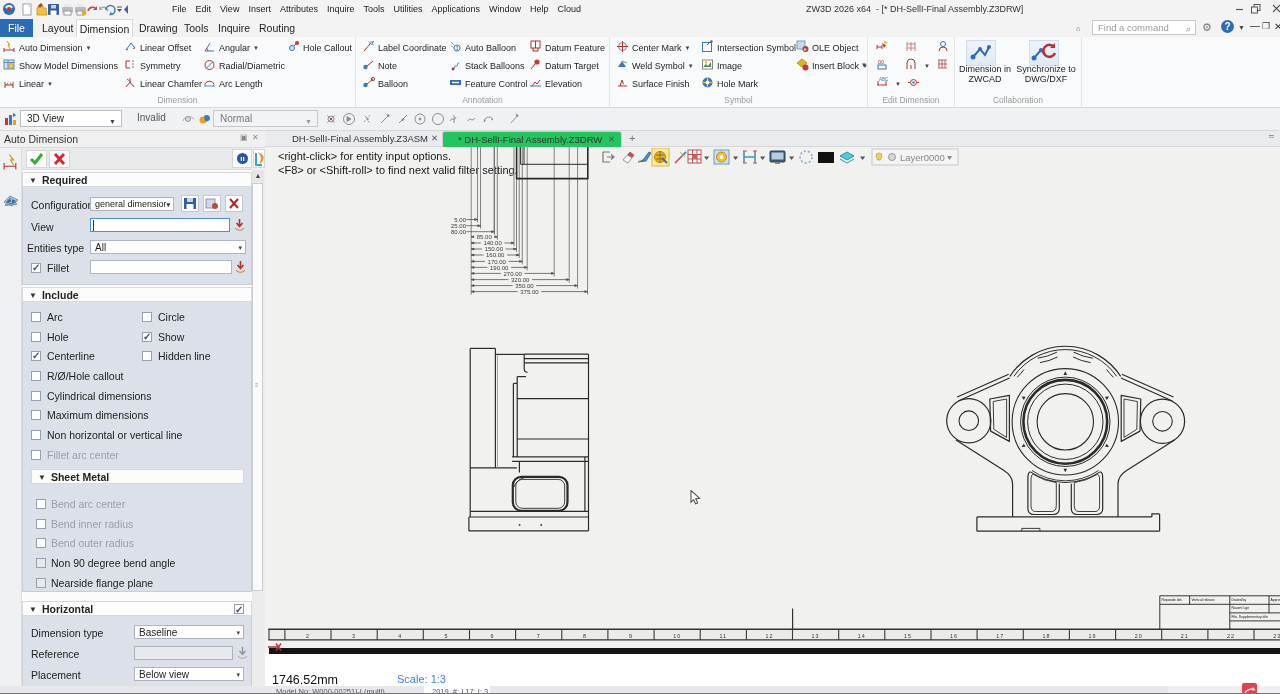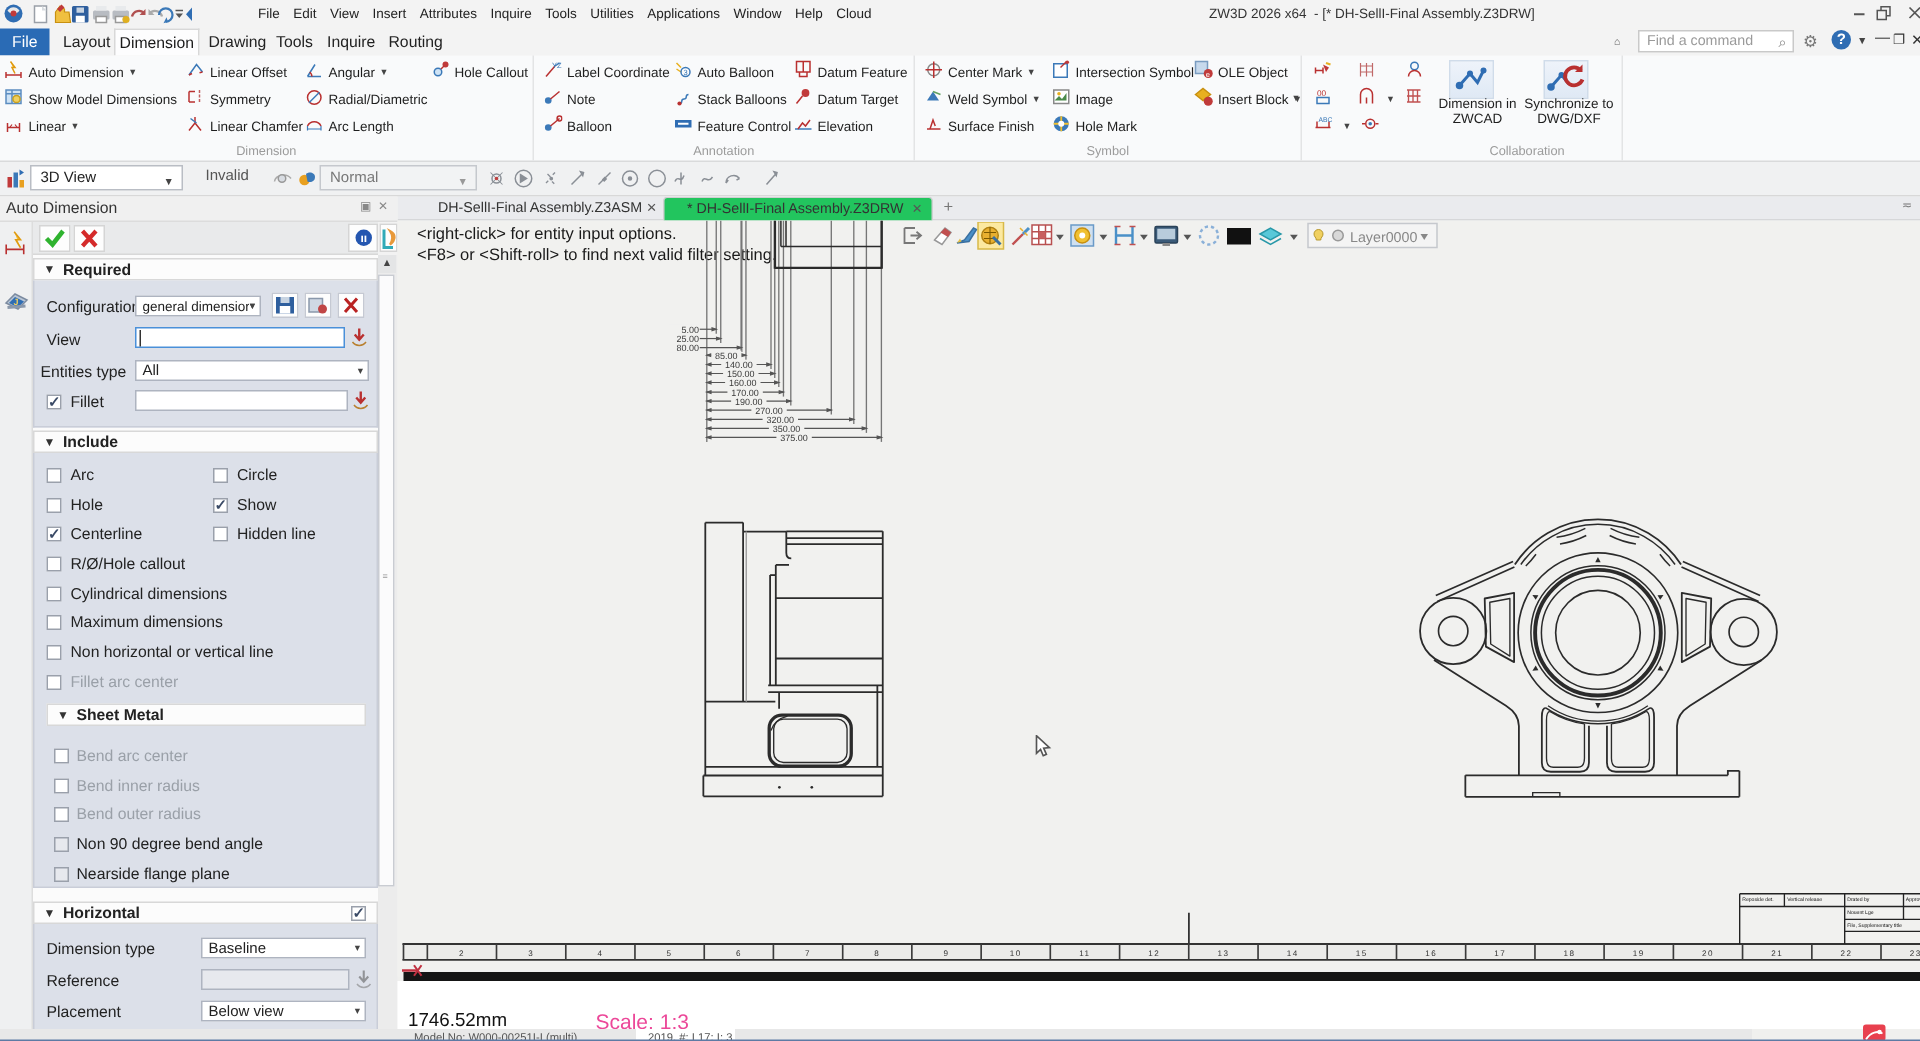--- a/index.html
+++ b/index.html
@@ -246,20 +246,23 @@
   <div class="ritem" style="left:796px; top:3px;"><span class="ic"><svg width="13" height="13" viewBox="0 0 13 13">
           <rect x="1" y="1" width="8" height="8" fill="#c7d9ec" stroke="#7a9cc0"></rect>
           <circle cx="9.5" cy="9" r="3" fill="#c03a3a"></circle>
           <text x="7.8" y="11" font-size="5" fill="#fff">e</text>
         </svg></span>OLE Object</div>
   <div class="ritem" style="left:796px; top:21px;"><span class="ic"><svg width="13" height="13" viewBox="0 0 13 13">
           <path d="M1 5l5-4 5 4-5 4z" fill="#e8b020" stroke="#c89010"></path>
           <circle cx="9.5" cy="9.5" r="3" fill="#c03a3a"></circle>
         </svg></span>Insert Block<span class="drop">▼</span></div>
 
+  <div class="rgroup" style="left:868px; width:87px;">
+      <div class="glabel">Edit Dimension</div>
+    </div>
   <div class="ritem" style="left:876px; top:3px;"><span class="ic"><svg width="13" height="13" viewBox="0 0 13 13">
           <path d="M1 7h5M1 5v4M6 5v4" stroke="#b93030"></path>
           <path d="M6 3l4 2-2 3z" fill="#c03a3a"></path>
           <path d="M8 2l3 1" stroke="#e8b020" stroke-width="1.4"></path>
         </svg></span></div>
   <div class="ritem" style="left:905px; top:3px;"><span class="ic"><svg width="13" height="13" viewBox="0 0 13 13">
           <path d="M2 2v9M6 2v9M10 2v9M2 4h8M2 8h8" stroke="#c06868" stroke-width=".8"></path>
         </svg></span></div>
   <div class="ritem" style="left:936px; top:3px;"><span class="ic"><svg width="13" height="13" viewBox="0 0 13 13">
           <circle cx="7" cy="4" r="2.5" stroke="#3b79b8" fill="none"></circle>
@@ -811,21 +814,21 @@
 </div>
 
 <div style="position:absolute; left:268.5px; top:648.2px; width:1011.5px; height:6.1px; background:#151515;"></div>
 <svg style="position:absolute; left:266px; top:640.5px;" width="24" height="14" viewBox="0 0 24 14">
     <path d="M2 6h10" stroke="#c03040" stroke-width="1.6"></path>
     <path d="M10 2.5l5 7M15 2.5l-5 7" stroke="#c03040" stroke-width="1.4"></path>
   </svg>
 
 <div id="statusbar">
   <div style="position:absolute;left:7px;top:19px;font-size:12.5px;color:#111;">1746.52mm</div>
-  <div style="position:absolute;left:132px;top:19px;font-size:14px;color:#ec4899;">Scale: 1:3</div>
+  <div style="position:absolute;left:132px;top:19px;font-size:11px;color:#3b82f6;">Scale: 1:3</div>
 </div>
 <div id="bottomstrip">
   <div style="position:absolute; left:424px; top:0; width:66px; height:7px; background:#fff;"></div>
   <div style="position:absolute; left:276px; top:1px; font-size:7.5px; color:#555; white-space:nowrap;">Model No:   W000-00251I-I  (multi)</div>
   <div style="position:absolute; left:432px; top:1px; font-size:7.5px; color:#555; white-space:nowrap;">2019. #: I 17: I: 3</div>
   <div style="position:absolute; left:1242px; top:-3px; width:15px; height:11px; border-radius:2px; background:#e8404e;">
     <svg width="15" height="11" viewBox="0 0 15 11">
         <path d="M2 8C5 3 10 2 13 4" stroke="#fff" fill="none" stroke-width="1.2"></path>
         <circle cx="11" cy="3" r="1.5" fill="#fff"></circle>
       </svg>

